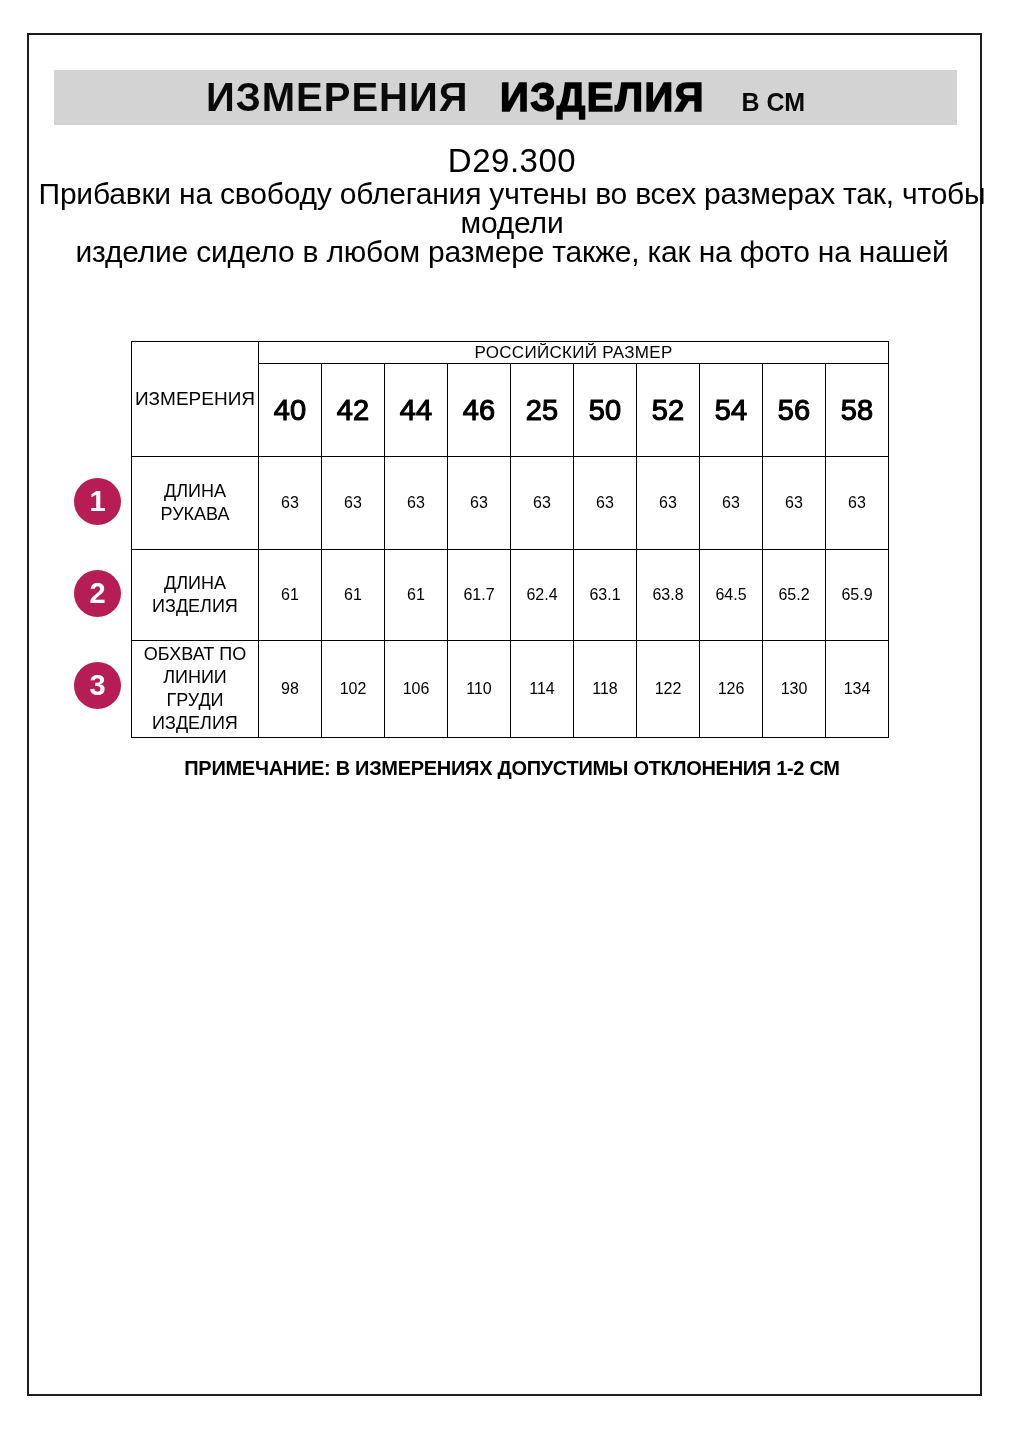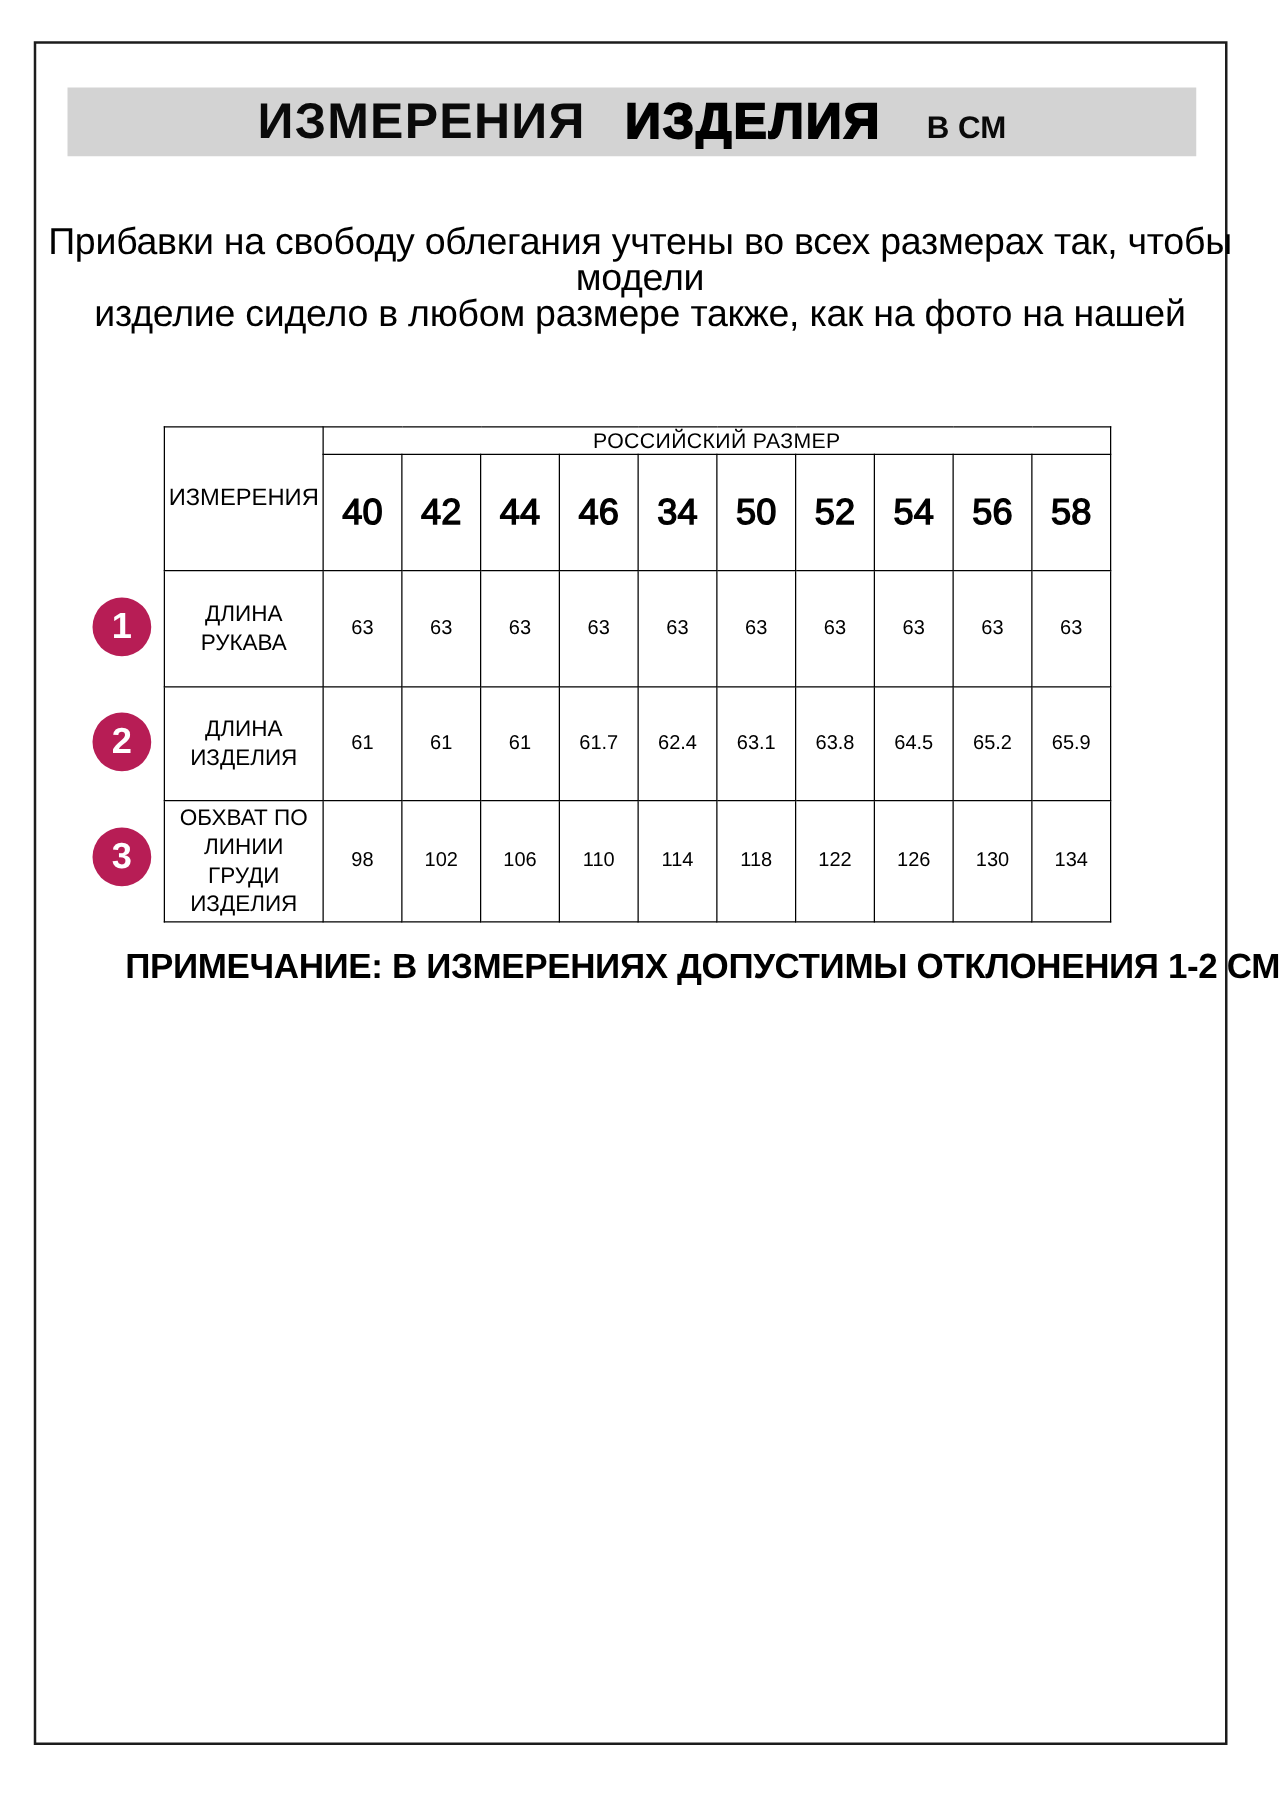--- a/index.html
+++ b/index.html
@@ -42,36 +42,37 @@
   .drow0 th, .drow0 td { height:92px; }
   .drow1 th, .drow1 td { height:90px; }
   .drow2 th, .drow2 td { height:96px; }
   .circle {
     position:absolute; left:74px; width:47px; height:47px; border-radius:50%;
     background:#b71d55; color:#ffffff; display:flex; align-items:center;
     justify-content:center; font-size:29px; font-weight:700;
   }
   .c1 { top:478px; } .c2 { top:570px; } .c3 { top:662px; }
   .note {
-    position:absolute; top:757px; left:0; width:1024px; text-align:right;
-    font-size:28px; font-weight:700; letter-spacing:-0.3px;
+    position:absolute; top:757px; left:0; width:1024px; text-align:center;
+    font-size:20px; font-weight:700; letter-spacing:-0.3px;
   }
 </style>
 </head>
 <body>
 
 <div class="page">
   <div class="frame"></div>
 
   <div class="band">
     <span class="t1">ИЗМЕРЕНИЯ</span>
     <span class="t2">ИЗДЕЛИЯ</span>
     <span class="t3">В СМ</span>
   </div>
 
+  <div class="code">D29.300</div>
 
   <div class="desc">
     <div>Прибавки на свободу облегания учтены во всех размерах так, чтобы</div>
     <div>модели</div>
     <div>изделие сидело в любом размере также, как на фото на нашей</div>
   </div>
 
   <div class="circle c1">1</div>
   <div class="circle c2">2</div>
   <div class="circle c3">3</div>
@@ -80,21 +81,21 @@
     <thead>
         <tr class="hrow1">
           <th class="corner-cell" rowspan="2">ИЗМЕРЕНИЯ</th>
           <th class="group-cell" colspan="10">РОССИЙСКИЙ РАЗМЕР</th>
         </tr>
         <tr class="hrow2">
           <th class="size-cell">40</th>
           <th class="size-cell">42</th>
           <th class="size-cell">44</th>
           <th class="size-cell">46</th>
-          <th class="size-cell">34</th>
+          <th class="size-cell">25</th>
           <th class="size-cell">50</th>
           <th class="size-cell">52</th>
           <th class="size-cell">54</th>
           <th class="size-cell">56</th>
           <th class="size-cell">58</th>
         </tr>
       </thead>
     <tbody>
         <tr class="drow0">
           <th class="label-cell">ДЛИНА<br>РУКАВА</th>

